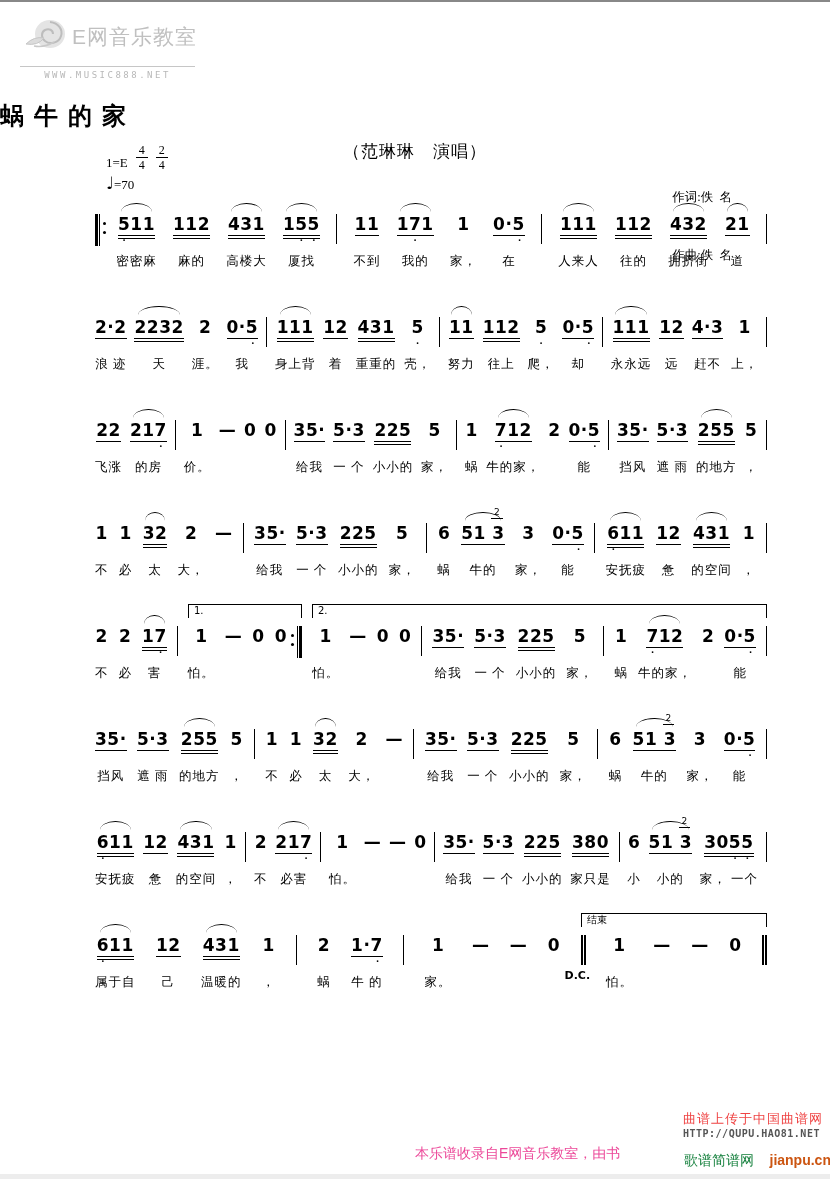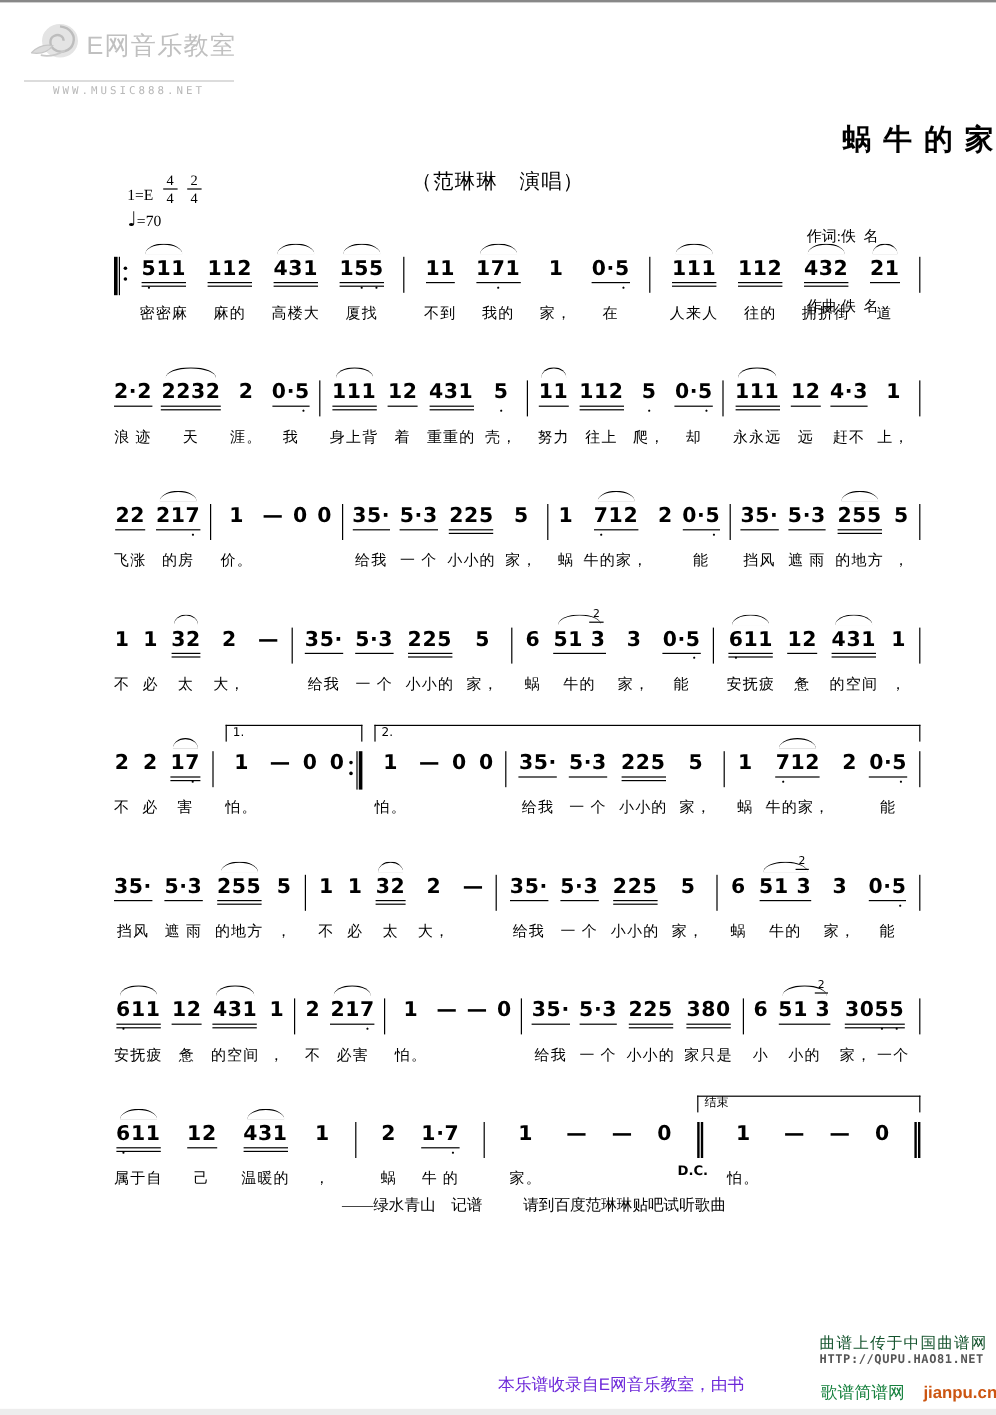--- a/index.html
+++ b/index.html
@@ -11,21 +11,21 @@
   }
   
   .logo { position:absolute; left:20px; top:10px; width:175px; }
   .logo-row { display:flex; align-items:center; }
   .logo-name { font-size:21px; color:#c0c0c0; letter-spacing:1px; white-space:nowrap;
     font-family:"Liberation Sans","DejaVu Sans",sans-serif; }
   .logo-rule { border-top:1px solid #c6c6c6; margin:4px 0 3px 0; }
   .logo-url { font-size:9px; color:#b8b8b8; letter-spacing:2.5px; text-align:center;
     font-family:"DejaVu Sans Mono","Liberation Mono",monospace; }
   
-  .title { position:absolute; left:0; right:0; top:98px; text-align:right;
+  .title { position:absolute; left:0; right:0; top:98px; text-align:left;
     font-size:24px; font-weight:bold; letter-spacing:2px; }
   .subtitle { position:absolute; left:0; right:0; top:138px; text-align:center;
     font-size:17px; letter-spacing:1px; }
   .credits { position:absolute; right:98px; top:147px; font-size:12.5px; line-height:1.55;
     text-align:left; white-space:pre; }
   .signature { position:absolute; left:106px; top:142px; font-size:13px; }
   .sig-row { display:flex; align-items:flex-end; gap:8px; }
   .sig-key { font-size:13px; }
   .frac { display:inline-block; text-align:center; line-height:1; font-size:12px; }
   .frac .num { display:block; border-bottom:1px solid #000; padding:0 3px 1px; }
@@ -63,24 +63,24 @@
     white-space:nowrap; font-family:"DejaVu Sans",sans-serif; }
   .volta { position:absolute; top:-6px; height:14px; border-top:1.2px solid #000;
     border-left:1.2px solid #000; border-right:1.2px solid #000; }
   .volta-label { position:absolute; left:3px; top:1px; font-size:10px; line-height:1;
     background:#fff; padding:0 2px; font-family:"DejaVu Sans",sans-serif; }
   
   .transcriber-row { position:absolute; left:285px; top:993px; font-size:13px;
     display:flex; gap:34px; white-space:nowrap; }
   
   .upload-block { position:absolute; left:683px; top:1108px; text-align:left; }
-  .upload-site { font-size:13px; color:#14532d; letter-spacing:1px; }
+  .upload-site { font-size:13px; color:#ef4444; letter-spacing:1px; }
   .upload-url { font-size:10px; font-weight:bold; color:#555; letter-spacing:0.5px;
     font-family:"DejaVu Sans Mono","Liberation Mono",monospace; }
-  .collection-note { position:absolute; left:415px; top:1143px; font-size:14px; color:#6d28d9;
+  .collection-note { position:absolute; left:415px; top:1143px; font-size:14px; color:#ec4899;
     font-family:"Liberation Sans","DejaVu Sans",sans-serif; }
   .jianpu-block { position:absolute; left:684px; top:1150px; font-size:14px; white-space:nowrap; }
   .jianpu-name { color:#15803d; }
   .jianpu-url { font-weight:bold; font-family:"Liberation Sans","DejaVu Sans",sans-serif;padding-left:12px; }
   .bottom-strip { position:absolute; left:0; right:0; bottom:0; height:7px; background:#ededed; }
 </style>
 </head>
 <body>
 
 <div class="page">
@@ -1168,24 +1168,20 @@
         </div>
         <div class="bar-cell">
           <div class="bar-double"></div>
         </div>
         <div class="volta" style="left: 486px; width: 186px;">
           <span class="volta-label">结束</span>
         </div>
       </div>
     </div>
 
-  <div class="transcriber-row">
-    <span>——绿水青山　记谱</span>
-    <span>请到百度范琳琳贴吧试听歌曲</span>
-  </div>
 
   <div class="upload-block">
     <div class="upload-site">曲谱上传于中国曲谱网</div>
     <div class="upload-url">HTTP://QUPU.HAO81.NET</div>
   </div>
   <div class="collection-note">本乐谱收录自E网音乐教室，由书</div>
   <div class="jianpu-block">
     <span class="jianpu-name">歌谱简谱网</span>
     <span class="jianpu-url" style="color: rgb(204, 85, 17);">jianpu.cn</span>
   </div>

